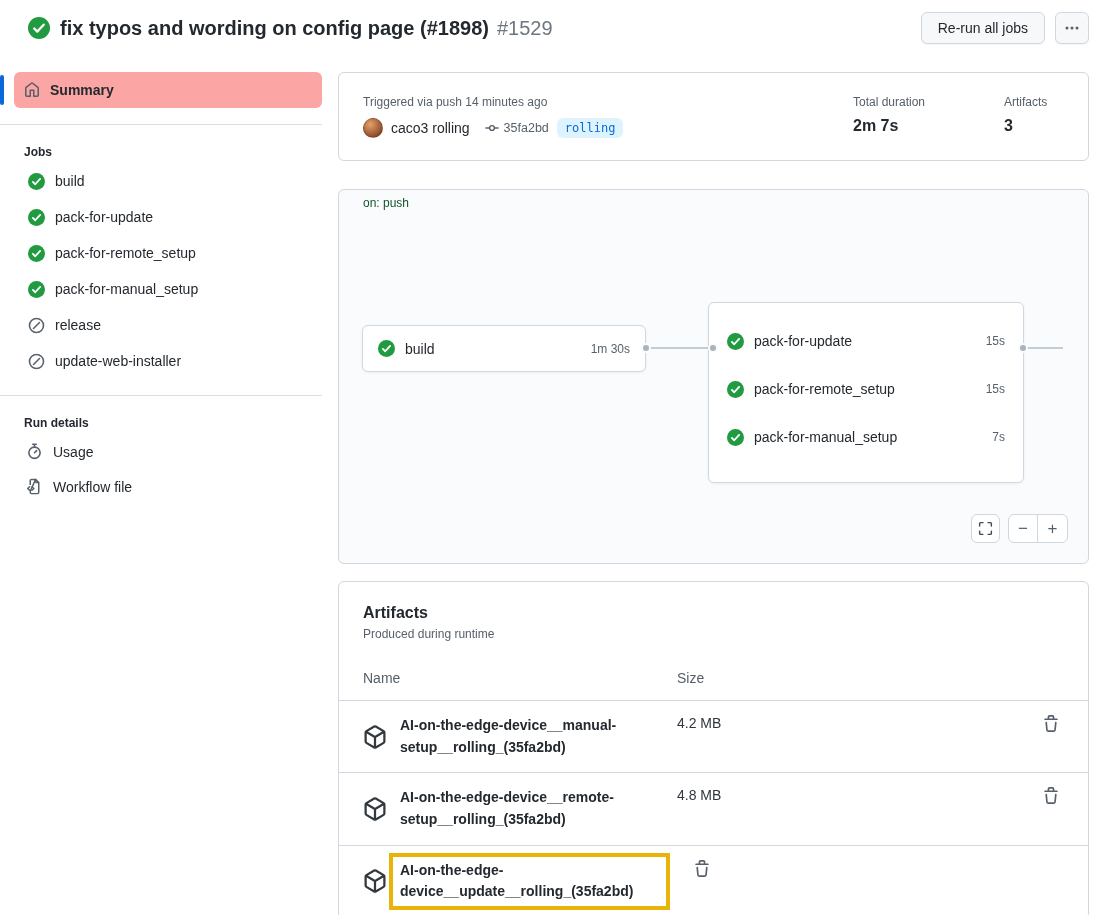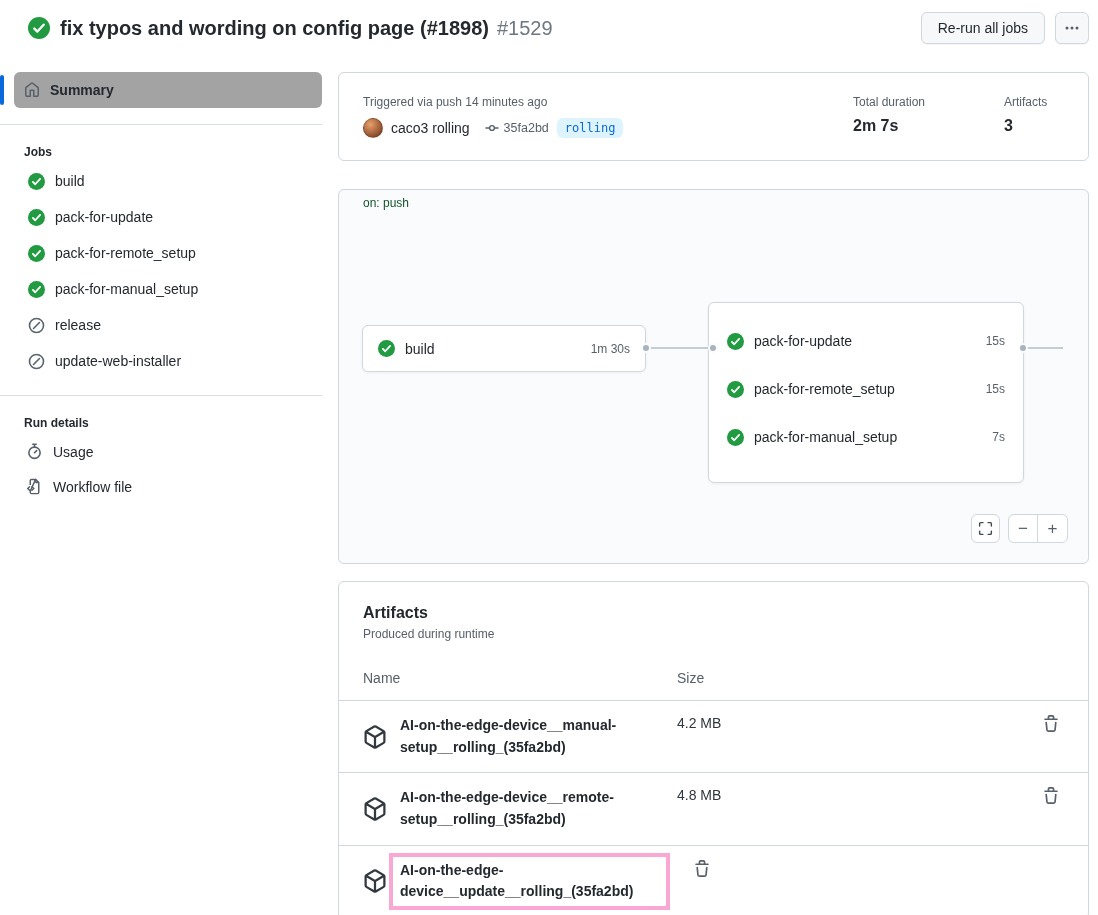--- a/index.html
+++ b/index.html
@@ -18,21 +18,21 @@
     box-shadow:0 1px 0 rgba(31,35,40,.04); }
   .btn.icon-btn { width:34px; padding:0; margin-left:10px; }
 
   
   .content { display:flex; align-items:flex-start; }
   .sidebar { width:338px; flex:0 0 338px; padding-top:20px; position:relative; }
   .main { flex:1; margin-right:9px; padding-top:20px; display:flex; flex-direction:column; }
 
   
   .summary-row { position:relative; margin:0 16px 0 14px; height:36px;
-    background:#a3a3a3; border-radius:6px; display:flex; align-items:center;
+    background:#fca5a5; border-radius:6px; display:flex; align-items:center;
     padding:0 10px; cursor:pointer; }
   .summary-accent { position:absolute; left:-14px; top:3px; width:4px; height:30px;
     background:#0969da; border-radius:3px; }
   .summary-row .lbl { font-size:14px; font-weight:bold; margin-left:10px; }
   .side-divider { border-top:1px solid #d8dee4; margin:16px 16px 0 0; }
   .side-section { font-size:12px; font-weight:bold; color:#24292f; margin:20px 0 4px 24px; }
   .job-item { display:flex; align-items:center; height:36px; padding-left:28px;
     font-size:14px; cursor:pointer; }
   .job-item .ji { width:17px; height:17px; flex:0 0 17px; }
   .job-item .jl { margin-left:10px; }
@@ -95,21 +95,21 @@
   .art-title { font-size:16px; font-weight:bold; padding:0 24px; }
   .art-sub { font-size:12px; color:#57606a; padding:5px 24px 0 24px; }
   .tbl-header { display:flex; align-items:center; height:46px; margin-top:14px;
     border-bottom:1px solid #d0d7de; color:#57606a; font-size:14px; }
   .col-name { flex:0 0 338px; padding-left:24px; display:flex; align-items:center; }
   .col-size { flex:1; display:flex; align-items:center; }
   .col-del  { flex:0 0 62px; display:flex; align-items:center; justify-content:flex-end; padding-right:28px; }
   .artifact-row { display:flex; align-items:flex-start; border-bottom:1px solid #d0d7de; padding:14px 0; }
   .pkg { width:24px; height:24px; flex:0 0 24px; margin-right:13px; }
   .artifact-name { font-size:14px; font-weight:bold; width:266px; line-height:1.55; cursor:pointer; }
-  .artifact-row[data-highlighted="true"] .artifact-name { border:4px solid #f9a8d4;
+  .artifact-row[data-highlighted="true"] .artifact-name { border:4px solid #eab308;
     padding:3px 7px; margin:-7px 0 -7px -11px; width:281px; }
   .size-text { font-size:14px; color:#30363d; }
   .trash-btn { width:18px; height:18px; cursor:pointer; }
 </style>
 </head>
 <body>
 
 <svg width="0" height="0" style="position:absolute">
   <defs>
     <g id="i-check">

